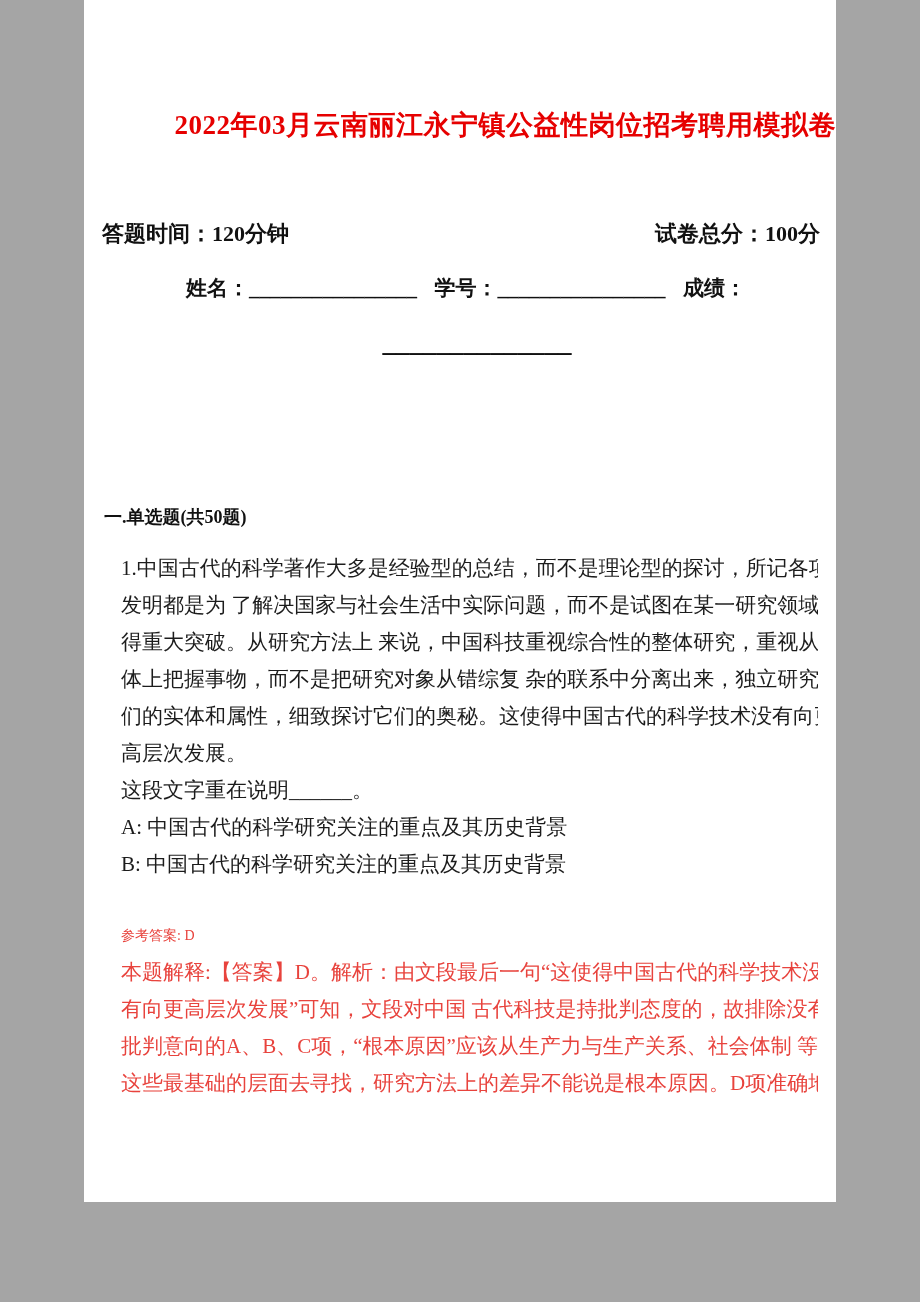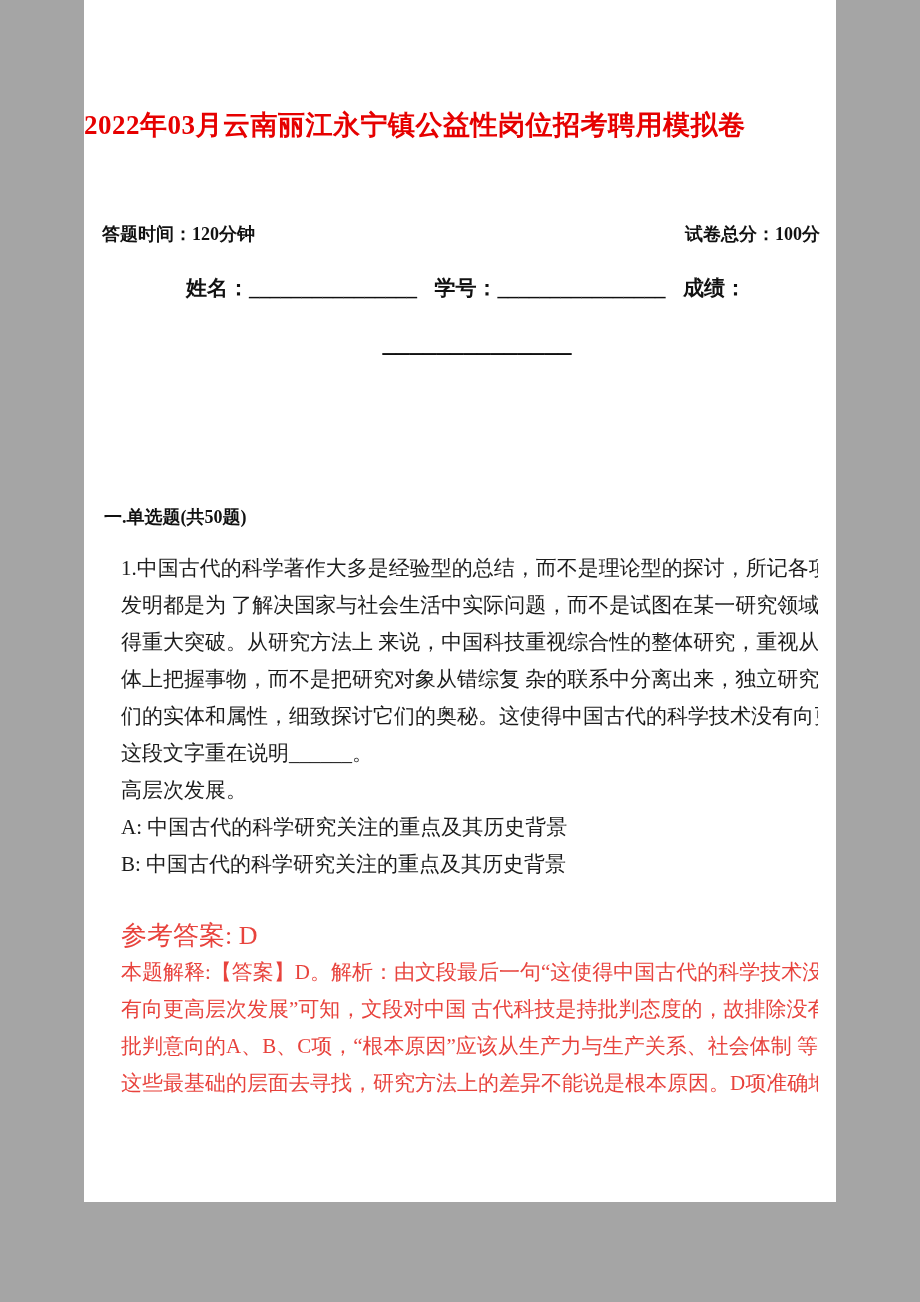--- a/index.html
+++ b/index.html
@@ -17,33 +17,33 @@
     width: 752px;
     height: 1202px;
     margin: 0 auto;
     background: #ffffff;
     color: #1c1c1c;
     position: relative;
     box-sizing: border-box;
   }
   .title {
     padding-top: 108px;
-    text-align: left;
+    text-align: right;
     font-size: 27px;
     line-height: 34px;
     font-weight: bold;
     color: #e60000;
     letter-spacing: 0.5px;
   }
   .meta-row {
     display: flex;
     justify-content: space-between;
     margin-top: 78px;
     padding: 0 16px 0 18px;
-    font-size: 18px;
+    font-size: 22px;
     line-height: 28px;
     font-weight: bold;
     color: #111111;
   }
   .fill-row {
     display: flex;
     justify-content: space-between;
     margin-top: 26px;
     padding: 0 90px 0 102px;
     font-size: 21px;
@@ -76,21 +76,21 @@
   }
   .line {
     height: 37px;
     line-height: 37px;
     white-space: pre;
     overflow: hidden;
   }
   .answer-block {
     margin-top: 34px;
     padding: 0 18px 0 37px;
-    font-size: 26px;
+    font-size: 14px;
     color: #e8433d;
   }
   .explanation-block {
     padding: 0 18px 0 37px;
     font-size: 21px;
     color: #e8433d;
     font-family: Liberation Serif, serif;
   }
 </style>
 </head>
@@ -114,22 +114,22 @@
   <div class="score-blank">______________</div>
 
   <div class="section-heading">一.单选题(共50题)</div>
 
   <div class="q-block">
     <div class="line">1.中国古代的科学著作大多是经验型的总结，而不是理论型的探讨，所记各项</div>
     <div class="line">发明都是为 了解决国家与社会生活中实际问题，而不是试图在某一研究领域获</div>
     <div class="line">得重大突破。从研究方法上 来说，中国科技重视综合性的整体研究，重视从总</div>
     <div class="line">体上把握事物，而不是把研究对象从错综复 杂的联系中分离出来，独立研究它</div>
     <div class="line">们的实体和属性，细致探讨它们的奥秘。这使得中国古代的科学技术没有向更</div>
+    <div class="line">高层次发展。</div>
     <div class="line">这段文字重在说明______。</div>
-    <div class="line">高层次发展。</div>
     <div class="line">A: 中国古代的科学研究关注的重点及其历史背景</div>
     <div class="line">B: 中国古代的科学研究关注的重点及其历史背景</div>
   </div>
 
   <div class="answer-block">
     <div class="line">参考答案: D</div>
   </div>
 
   <div class="explanation-block">
     <div class="line">本题解释:【答案】D。解析：由文段最后一句“这使得中国古代的科学技术没</div>

